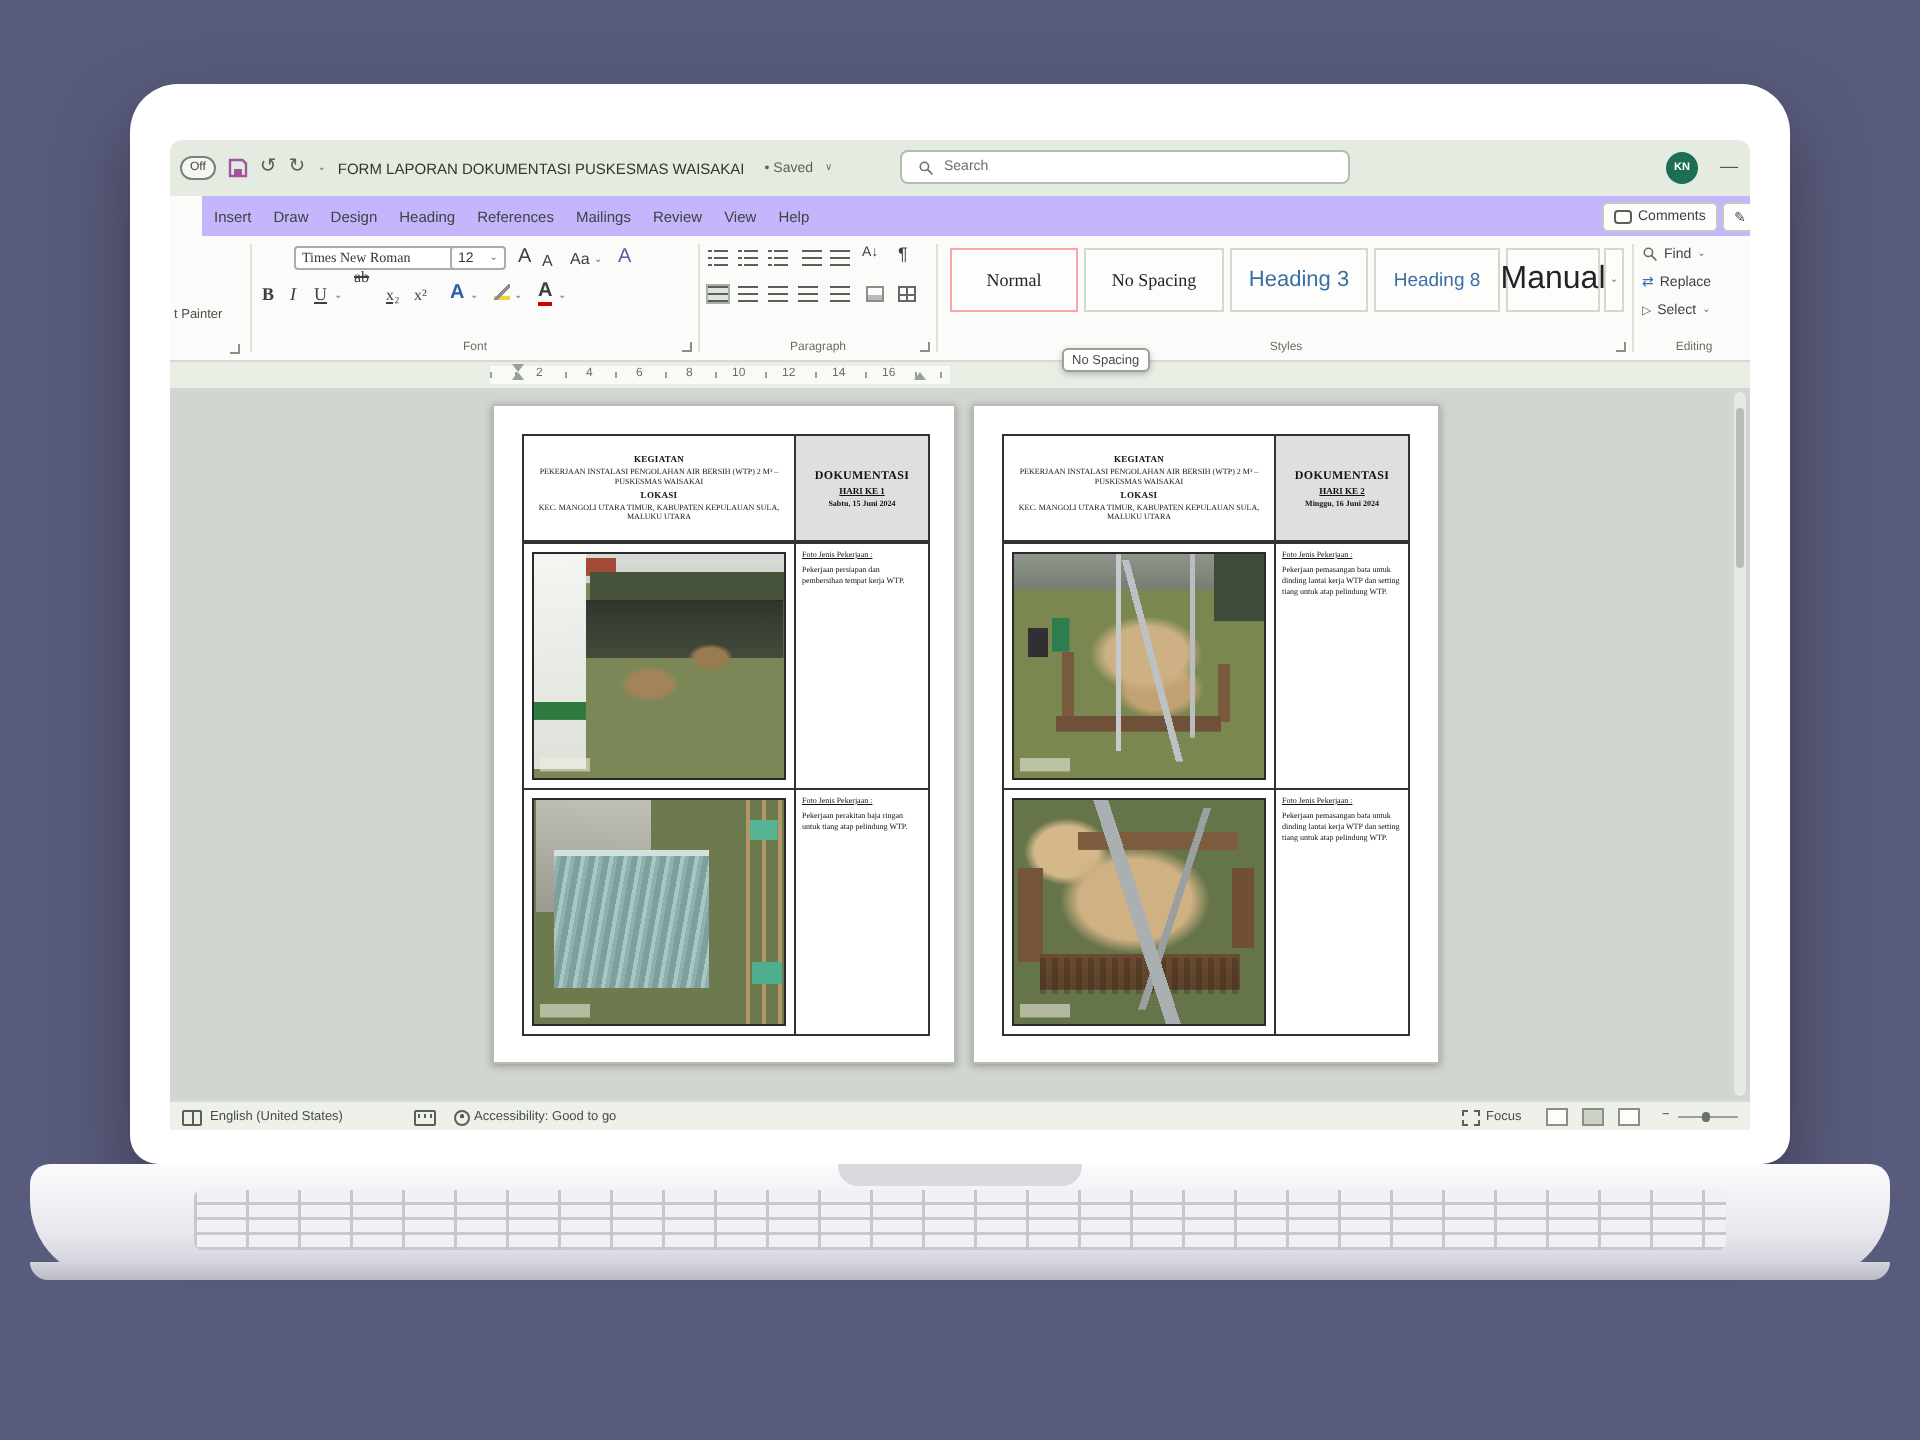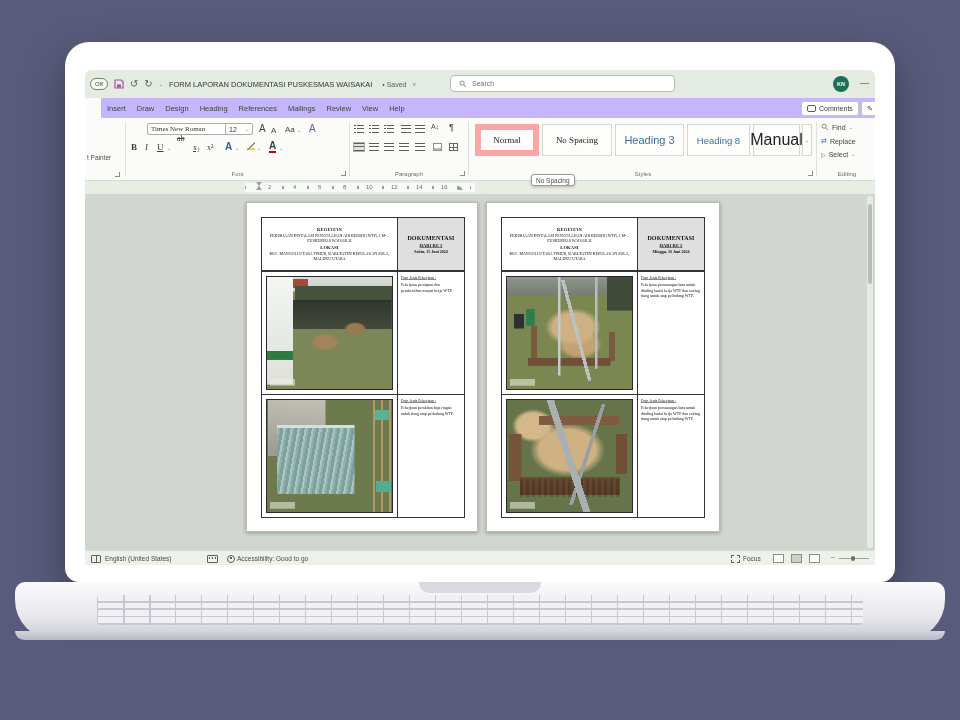--- a/index.html
+++ b/index.html
@@ -66,21 +66,21 @@
   .bars.dotted{background-image:repeating-linear-gradient(0deg,#5a5f5a 0 1px,rgba(0,0,0,0) 1px 3.5px),
                repeating-linear-gradient(0deg,#5a5f5a 0 1px,rgba(0,0,0,0) 1px 3.5px);
                background-size:7px 8px,2px 8px;background-position:right 0,left 0;background-repeat:no-repeat;}
   .alsel{background-color:#dfe5dd;outline:1px solid #aab0a6;}
   .gridic{width:9px;height:8px;border:1px solid #666;box-sizing:border-box;
           background:linear-gradient(#666,#666) center/100% 1px no-repeat,linear-gradient(#666,#666) center/1px 100% no-repeat;}
   .shadeic{width:9px;height:8px;border:1px solid #8a8f88;box-sizing:border-box;background:linear-gradient(rgba(0,0,0,0) 60%,#b9b9b9 60%);}
   .hlpen{width:8px;height:8px;background:linear-gradient(135deg,rgba(0,0,0,0) 45%,#8a8f88 45% 60%,rgba(0,0,0,0) 60%),
          linear-gradient(#f3d23a,#f3d23a) bottom/100% 2px no-repeat;}
   .style-box{height:32px;border:1px solid #d4d9d0;background:#fdfefc;display:flex;align-items:center;justify-content:center;box-sizing:border-box;}
-  .style-sel{border:6px solid #fca5a5;box-shadow:inset 0 0 0 1px #fff;}
+  .style-sel{border:1px solid #fca5a5;box-shadow:inset 0 0 0 1px #fff;}
   .mag{width:8px;height:8px;}
 
   
   .rband{position:absolute;left:160px;top:2px;width:230px;height:9px;background:#f8faf6;
          background-image:repeating-linear-gradient(90deg,#98a094 0 1px,rgba(0,0,0,0) 1px 12.5px);
          background-size:100% 3px;background-position:0 center;background-repeat:no-repeat;}
   .rnum{position:absolute;top:2px;font-size:6px;color:#6a6f66;background:#f8faf6;padding:0 1px;line-height:9px;}
   .tri-dn{width:0;height:0;border-left:3px solid rgba(0,0,0,0);border-right:3px solid rgba(0,0,0,0);border-top:4px solid #9aa096;}
   .tri-up{width:0;height:0;border-left:3px solid rgba(0,0,0,0);border-right:3px solid rgba(0,0,0,0);border-bottom:4px solid #9aa096;}
 

